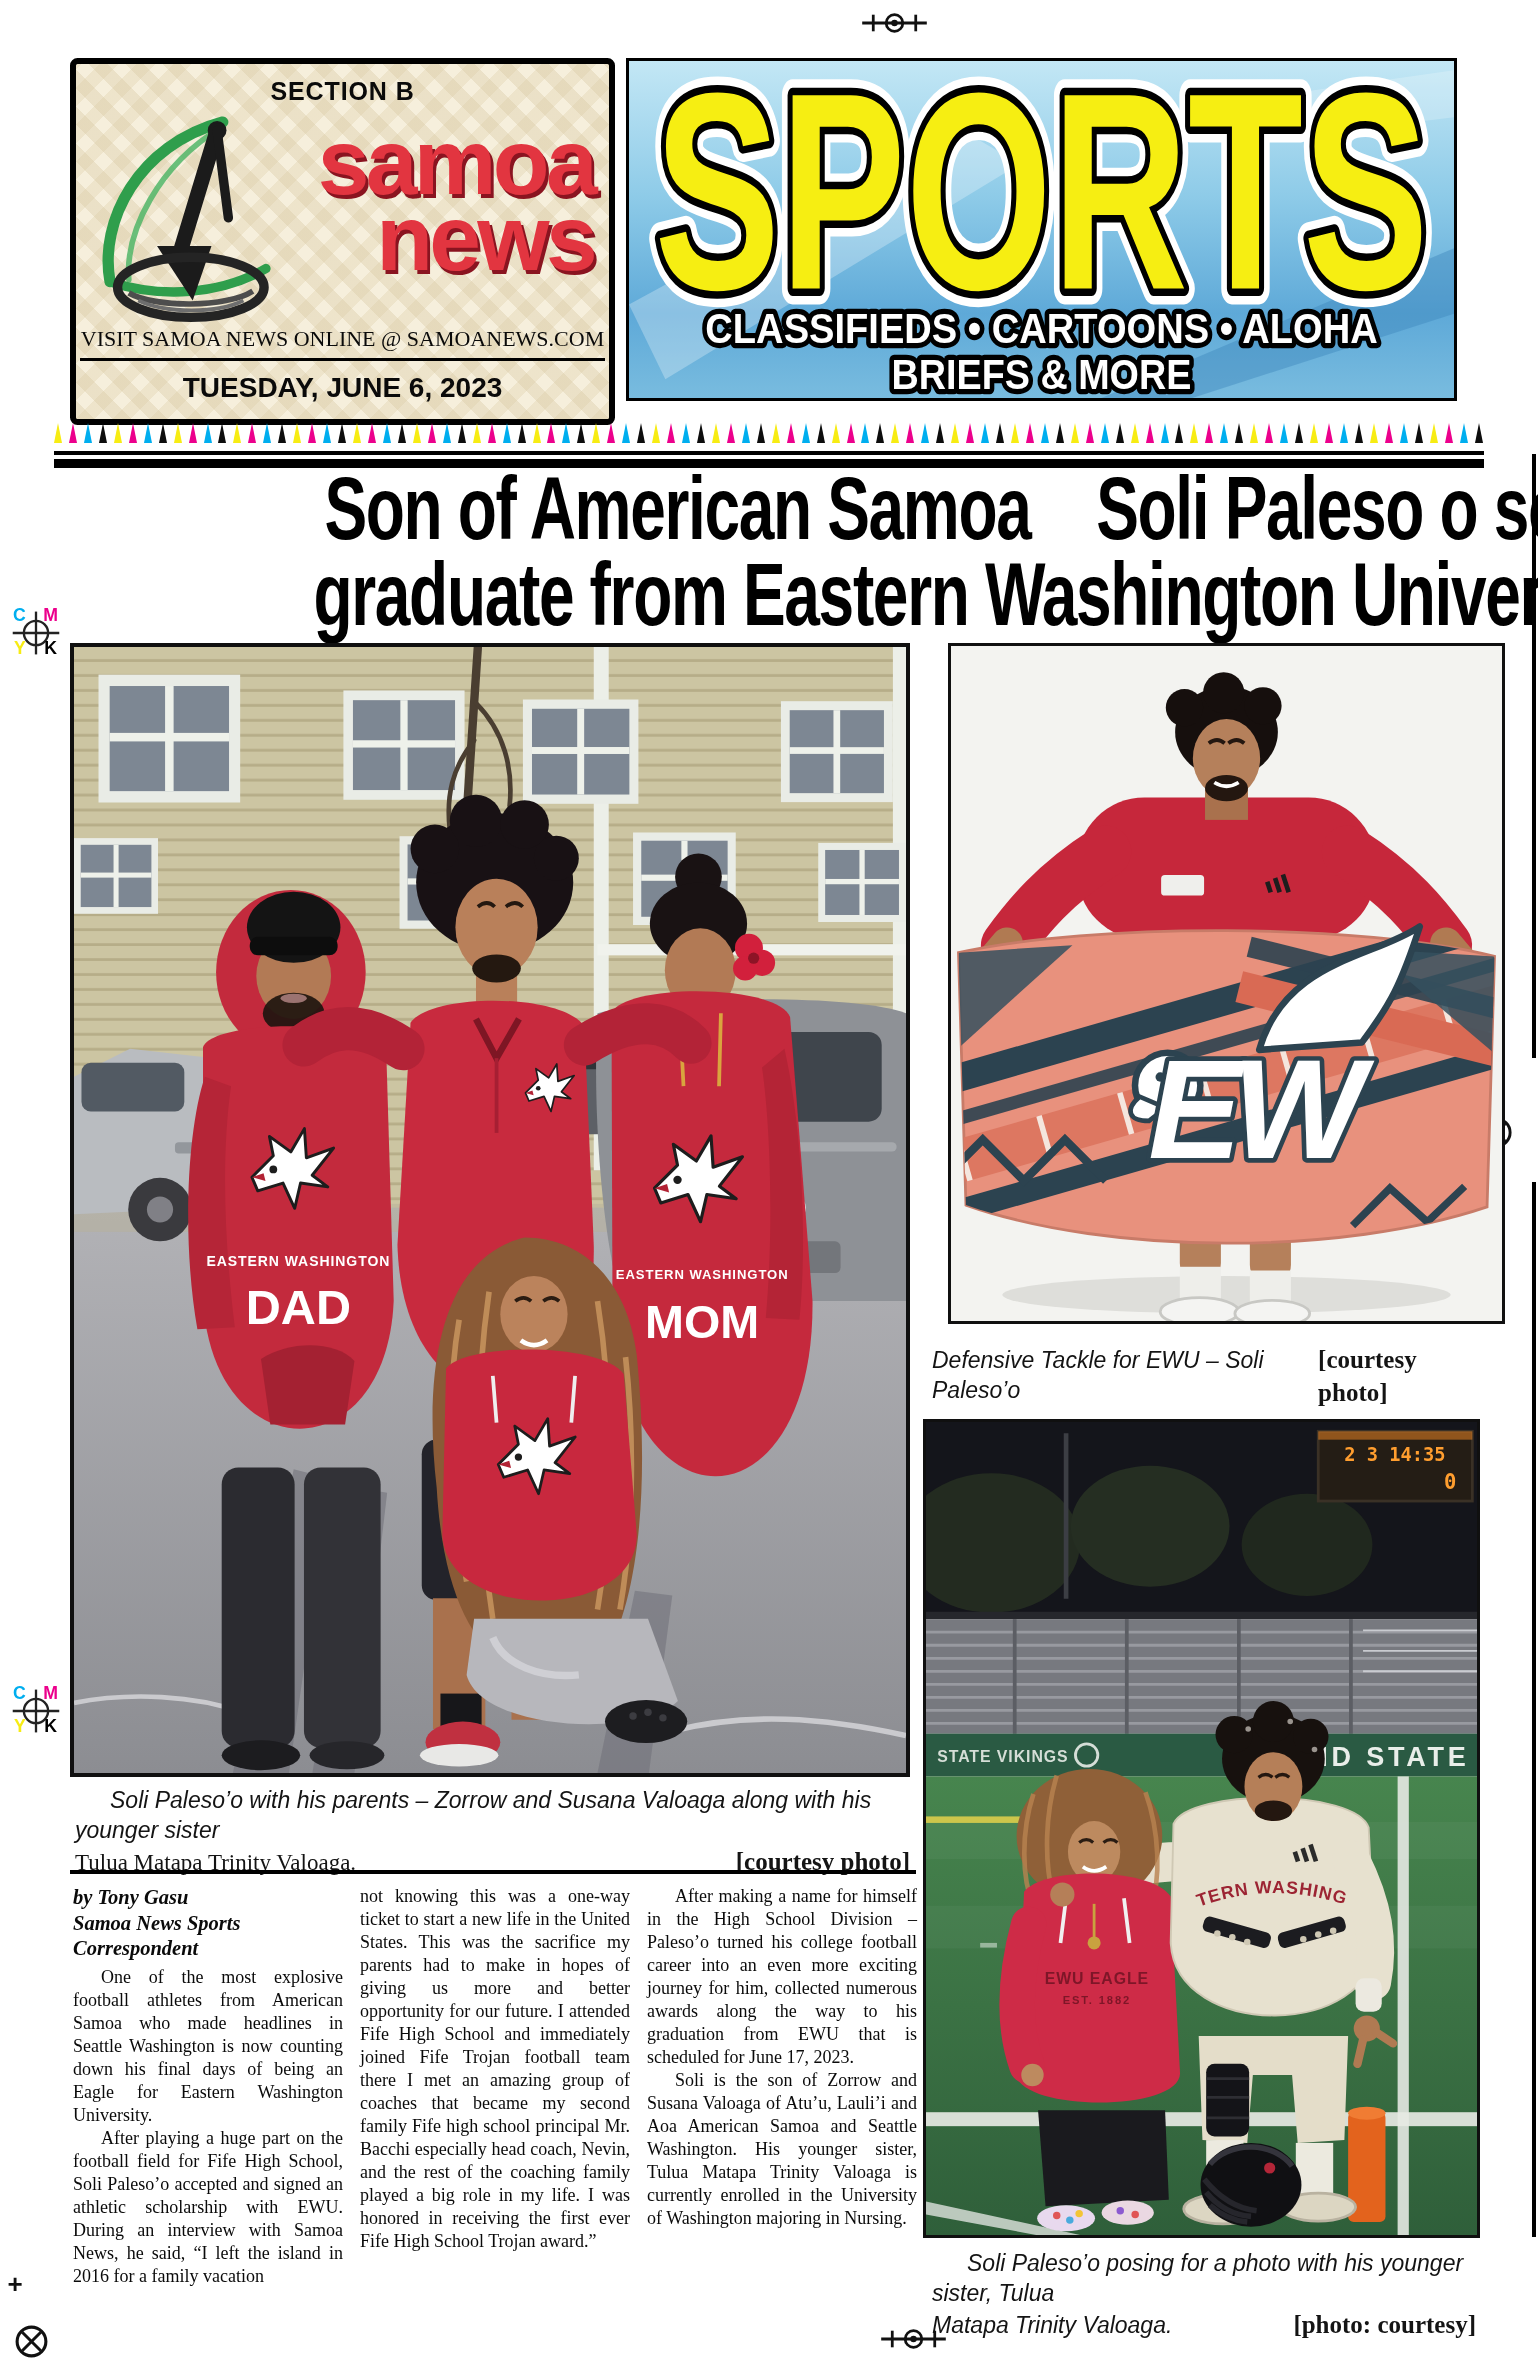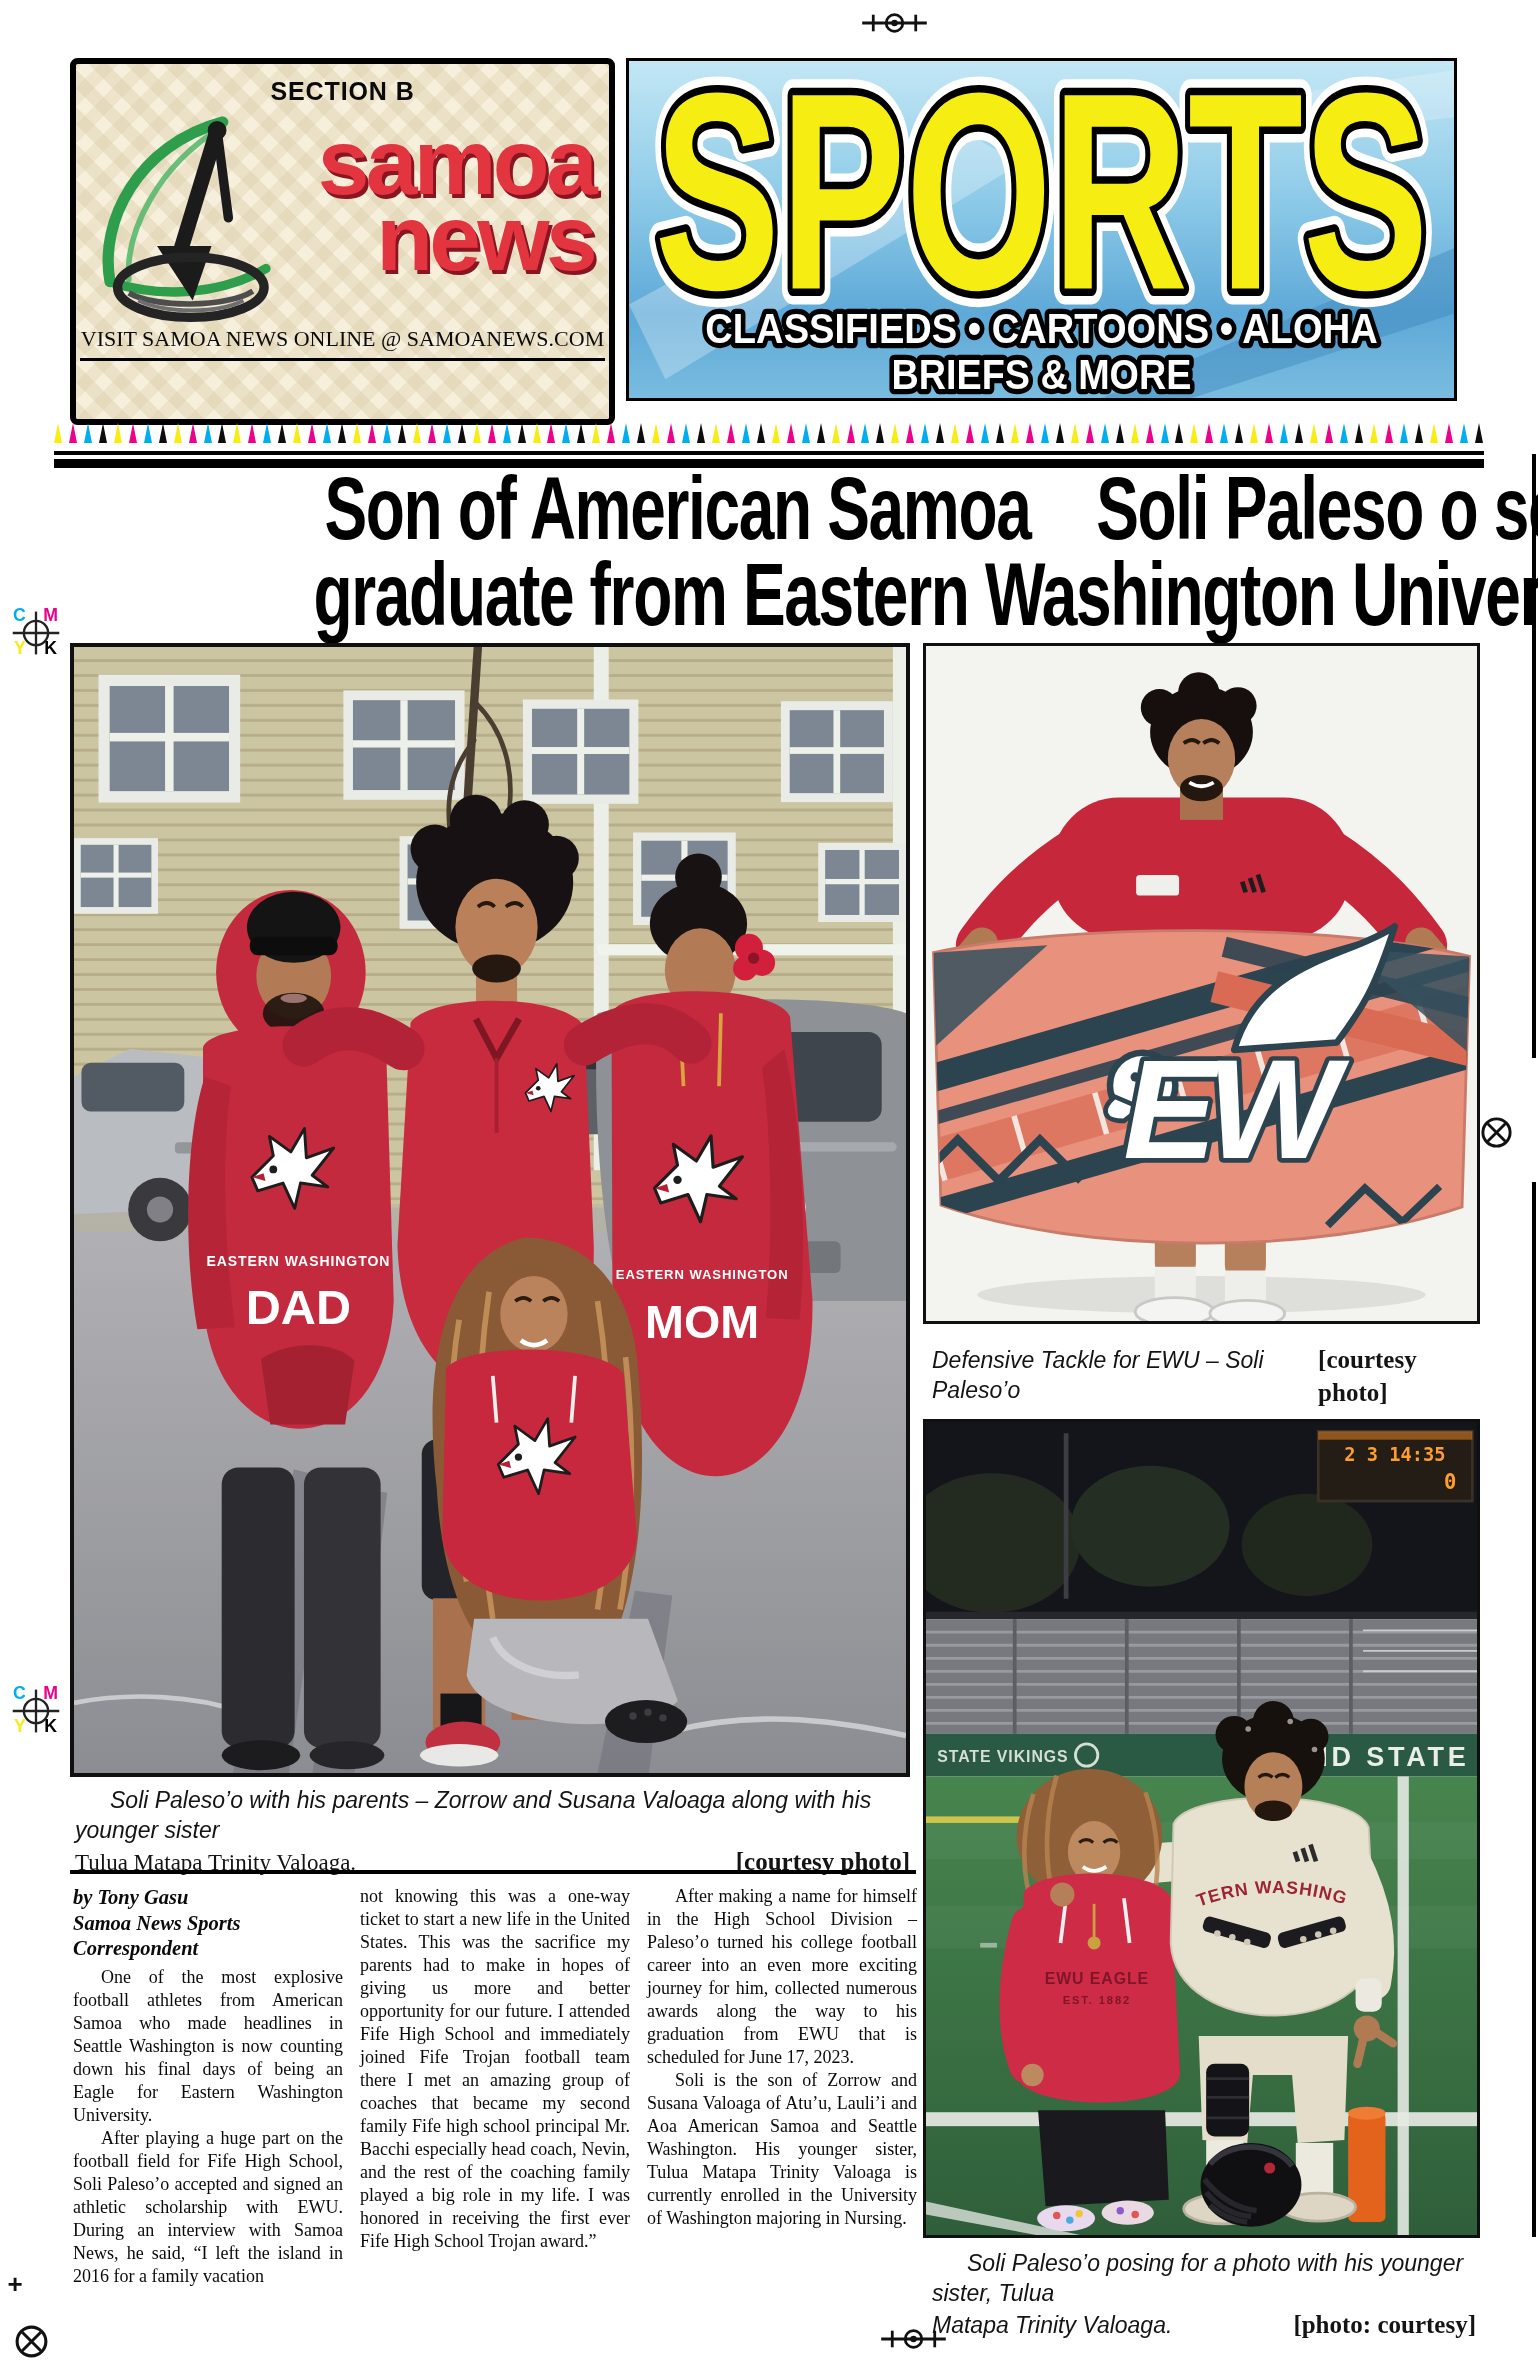--- a/index.html
+++ b/index.html
@@ -38,21 +38,21 @@
   
   .headline{left:54px;top:464px;width:1430px;text-align:center;color:#000;}
   .headline .hl{display:block;line-height:1.0;height:86px;}
   .headline span{display:inline-block;transform:scaleX(.72);transform-origin:50% 50%;
     white-space:pre;font-weight:bold;font-size:89px;letter-spacing:-1.9px;}
 
   
   .photo{border:4.7px solid #101010;box-sizing:border-box;background:#ddd;}
   .photo svg{display:block;width:100%;height:100%;}
   .ph-family{left:70px;top:643px;width:840px;height:1134px;}
-  .ph-flag{left:923px;top:643px;width:557px;height:681px;border-width:3.7px;}
+  .ph-flag{left:948px;top:643px;width:557px;height:681px;border-width:3.7px;}
   .ph-field{left:923px;top:1419px;width:557px;height:819px;border-width:3.7px;}
 
   
   .cap{color:#141414;font-size:23px;line-height:1.3;}
   .cap .sans{font-family:"Liberation Sans",sans-serif;font-style:italic;}
   .cap .serif{font-family:"Liberation Serif",serif;}
   .cap .credit{font-family:"Liberation Serif",serif;font-weight:bold;font-size:25px;}
   .cap .l1{text-indent:35px;}
   .cap .l2{display:flex;justify-content:space-between;align-items:baseline;}
   .cap-family{left:75px;top:1786px;width:835px;}
@@ -159,20 +159,21 @@
       <ellipse cx="118" cy="192" rx="78" ry="32" fill="none" stroke="#242424" stroke-width="10"></ellipse>
       <path d="M52,198 C80,214 156,214 184,196" fill="none" stroke="#4d4d4d" stroke-width="6"></path>
       <path d="M62,206 C92,220 146,220 174,206" fill="none" stroke="#6e6e6e" stroke-width="4"></path>
     </svg>
     <div class="wordmark">
       <div>samoa</div>
       <div>news</div>
     </div>
     <div class="site-line">VISIT SAMOA NEWS ONLINE @ SAMOANEWS.COM</div>
     <div class="logo-rule"></div>
+    <div class="date-line">TUESDAY, JUNE 6, 2023</div>
   </div>
 
   <div class="abs banner-box">
     <svg viewBox="0 0 908 360" preserveAspectRatio="none">
       <defs>
         <linearGradient id="bblue" x1="0" y1="0" x2="0" y2="1">
           <stop offset="0" stop-color="#c3e7f5"></stop>
             <stop offset=".4" stop-color="#8ecbe8"></stop>
           <stop offset=".75" stop-color="#5ea9d8"></stop>
             <stop offset="1" stop-color="#79bcdf"></stop>

